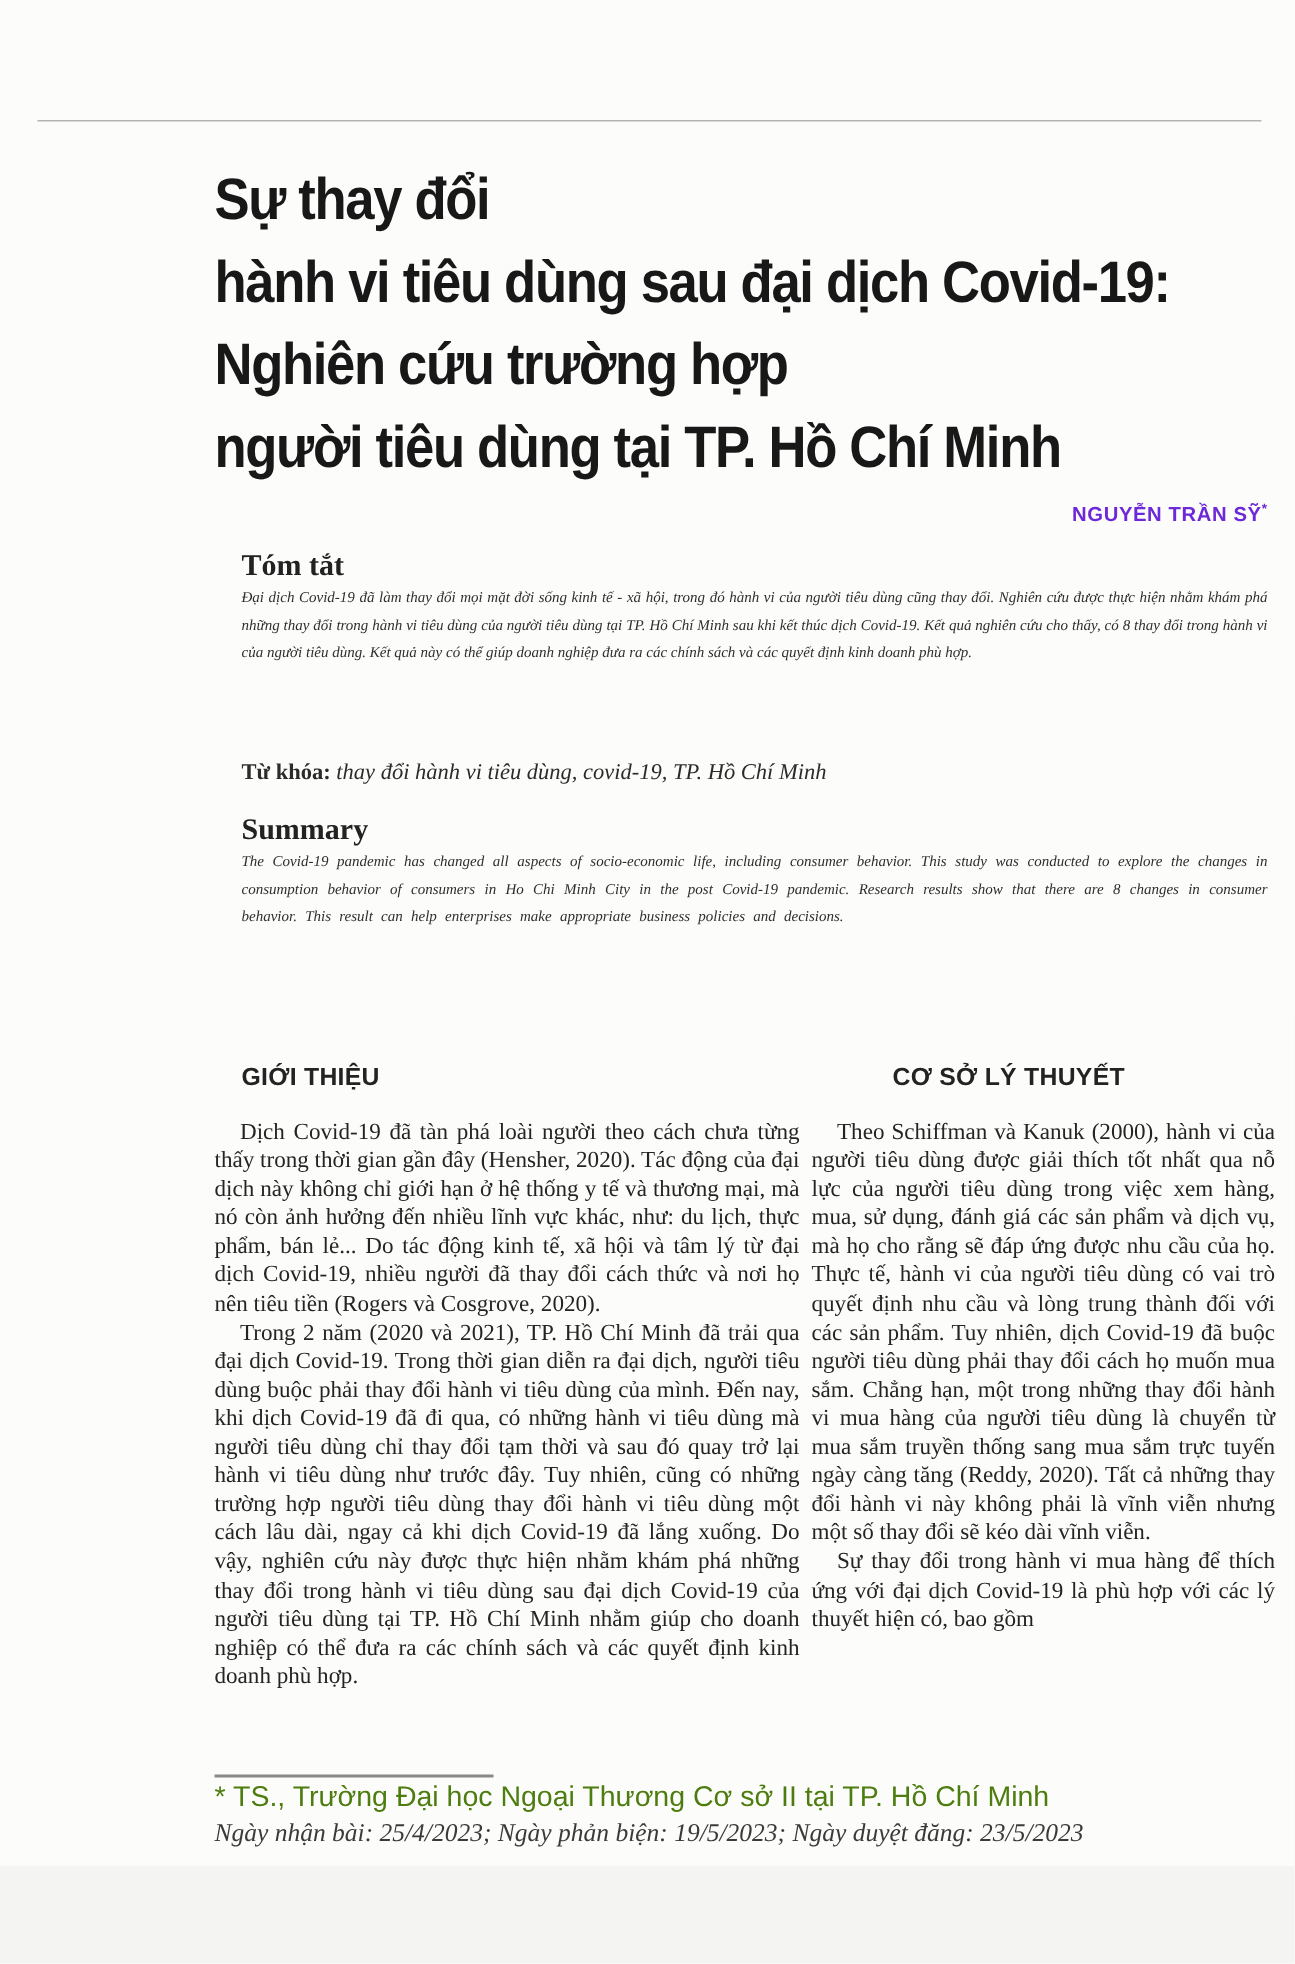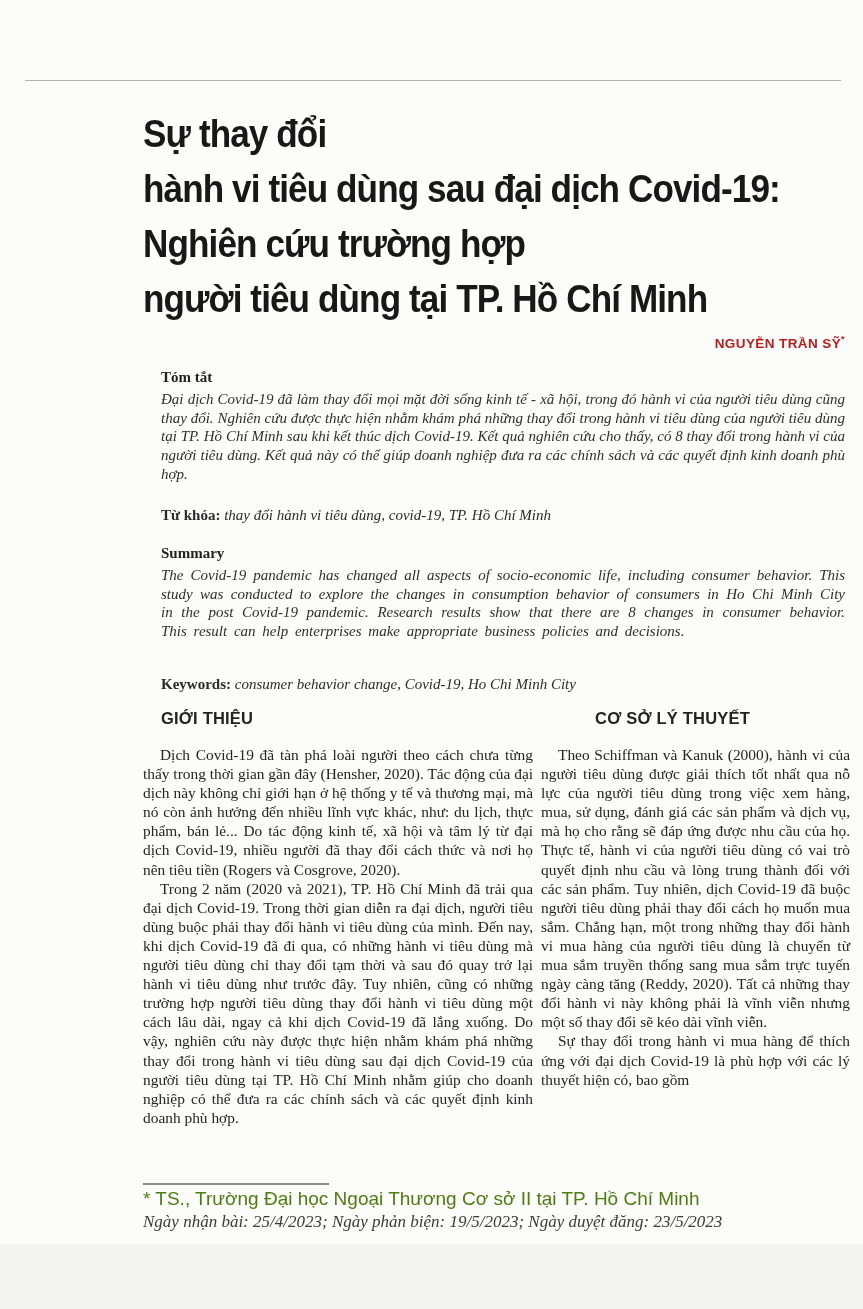--- a/index.html
+++ b/index.html
@@ -23,32 +23,32 @@
     position:absolute;top:106px;left:143px;width:720px;
     font-family:"Liberation Sans", sans-serif;
     font-weight:bold;font-size:39px;line-height:55px;
     letter-spacing:-1px;color:#181818;
   }
   .title-line{transform:scaleX(0.9);transform-origin:left top;white-space:nowrap;}
   
   .author{
     position:absolute;top:334px;left:145px;width:700px;
     text-align:right;font-family:"Liberation Sans", sans-serif;
-    font-weight:bold;font-size:13.5px;letter-spacing:.4px;color:#b91c1c;
+    font-weight:bold;font-size:13.5px;letter-spacing:.4px;color:#6d28d9;
   }
   .author sup{font-size:9px;}
   
   .abs-block{position:absolute;left:161px;width:684px;}
   .abs-vi{top:367px;}
   .abs-en{top:543px;}
   .abs-block h3{
-    margin:0 0 3px 0;font-size:15px;line-height:20px;font-weight:bold;color:#222;
+    margin:0 0 3px 0;font-size:20px;line-height:20px;font-weight:bold;color:#222;
   }
   .abs-block p{
-    margin:0;font-style:italic;font-size:15px;line-height:18.7px;
+    margin:0;font-style:italic;font-size:10px;line-height:18.7px;
     text-align:justify;color:#2e2e2e;
   }
   .abs-en p{word-spacing:3px;}
   .kw{
     position:absolute;left:161px;margin:0;font-size:15px;color:#2b2b2b;
   }
   .kw-vi{top:507px;}
   .kw-en{top:676px;}
   .kw .kw-label{font-weight:bold;}
   .kw .kw-text{font-style:italic;text-align:center;}
@@ -117,24 +117,20 @@
   <p class="kw kw-vi">
     <span class="kw-label">Từ khóa:</span>
     <span class="kw-text">thay đổi hành vi tiêu dùng, covid-19, TP. Hồ Chí Minh</span>
   </p>
 
   <section class="abs-block abs-en">
     <h3>Summary</h3>
     <p>The Covid-19 pandemic has changed all aspects of socio-economic life, including consumer behavior. This study was conducted to explore the changes in consumption behavior of consumers in Ho Chi Minh City in the post Covid-19 pandemic. Research results show that there are 8 changes in consumer behavior. This result can help enterprises make appropriate business policies and decisions.</p>
   </section>
 
-  <p class="kw kw-en">
-    <span class="kw-label">Keywords:</span>
-    <span class="kw-text">consumer behavior change, Covid-19, Ho Chi Minh City</span>
-  </p>
 
   <div class="columns">
     <div class="col col-left">
       <h2>GIỚI THIỆU</h2>
       <p>Dịch Covid-19 đã tàn phá loài người theo cách chưa từng thấy trong thời gian gần đây (Hensher, 2020). Tác động của đại dịch này không chỉ giới hạn ở hệ thống y tế và thương mại, mà nó còn ảnh hưởng đến nhiều lĩnh vực khác, như: du lịch, thực phẩm, bán lẻ... Do tác động kinh tế, xã hội và tâm lý từ đại dịch Covid-19, nhiều người đã thay đổi cách thức và nơi họ nên tiêu tiền (Rogers và Cosgrove, 2020).</p>
       <p>Trong 2 năm (2020 và 2021), TP. Hồ Chí Minh đã trải qua đại dịch Covid-19. Trong thời gian diễn ra đại dịch, người tiêu dùng buộc phải thay đổi hành vi tiêu dùng của mình. Đến nay, khi dịch Covid-19 đã đi qua, có những hành vi tiêu dùng mà người tiêu dùng chỉ thay đổi tạm thời và sau đó quay trở lại hành vi tiêu dùng như trước đây. Tuy nhiên, cũng có những trường hợp người tiêu dùng thay đổi hành vi tiêu dùng một cách lâu dài, ngay cả khi dịch Covid-19 đã lắng xuống. Do vậy, nghiên cứu này được thực hiện nhằm khám phá những thay đổi trong hành vi tiêu dùng sau đại dịch Covid-19 của người tiêu dùng tại TP. Hồ Chí Minh nhằm giúp cho doanh nghiệp có thể đưa ra các chính sách và các quyết định kinh doanh phù hợp.</p>
     </div>
     <div class="col col-right">
       <h2>CƠ SỞ LÝ THUYẾT</h2>
       <p>Theo Schiffman và Kanuk (2000), hành vi của người tiêu dùng được giải thích tốt nhất qua nỗ lực của người tiêu dùng trong việc xem hàng, mua, sử dụng, đánh giá các sản phẩm và dịch vụ, mà họ cho rằng sẽ đáp ứng được nhu cầu của họ. Thực tế, hành vi của người tiêu dùng có vai trò quyết định nhu cầu và lòng trung thành đối với các sản phẩm. Tuy nhiên, dịch Covid-19 đã buộc người tiêu dùng phải thay đổi cách họ muốn mua sắm. Chẳng hạn, một trong những thay đổi hành vi mua hàng của người tiêu dùng là chuyển từ mua sắm truyền thống sang mua sắm trực tuyến ngày càng tăng (Reddy, 2020). Tất cả những thay đổi hành vi này không phải là vĩnh viễn nhưng một số thay đổi sẽ kéo dài vĩnh viễn.</p>

